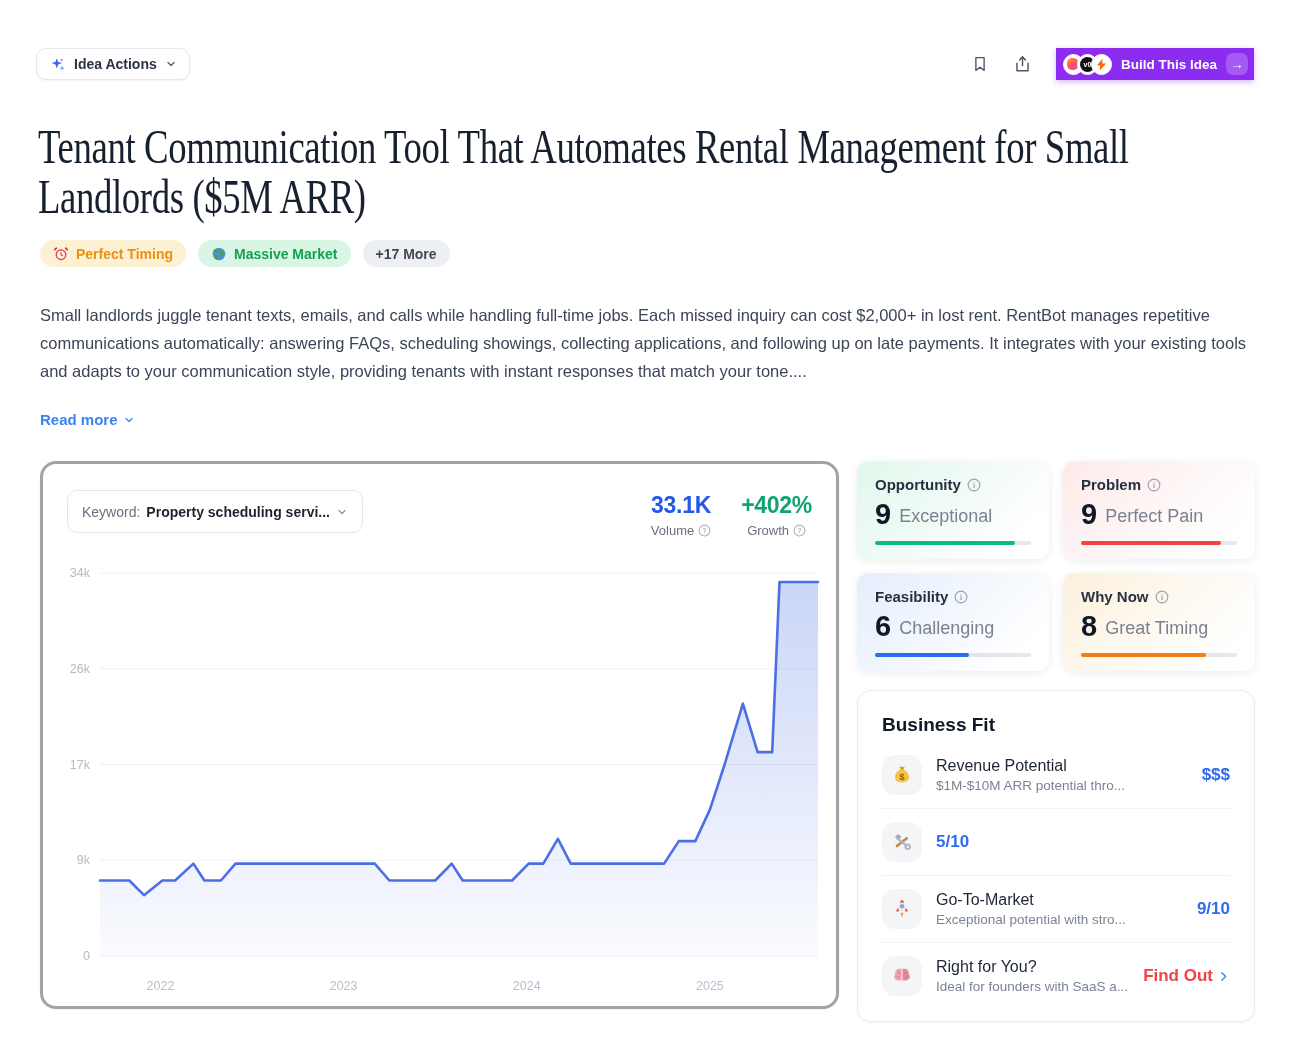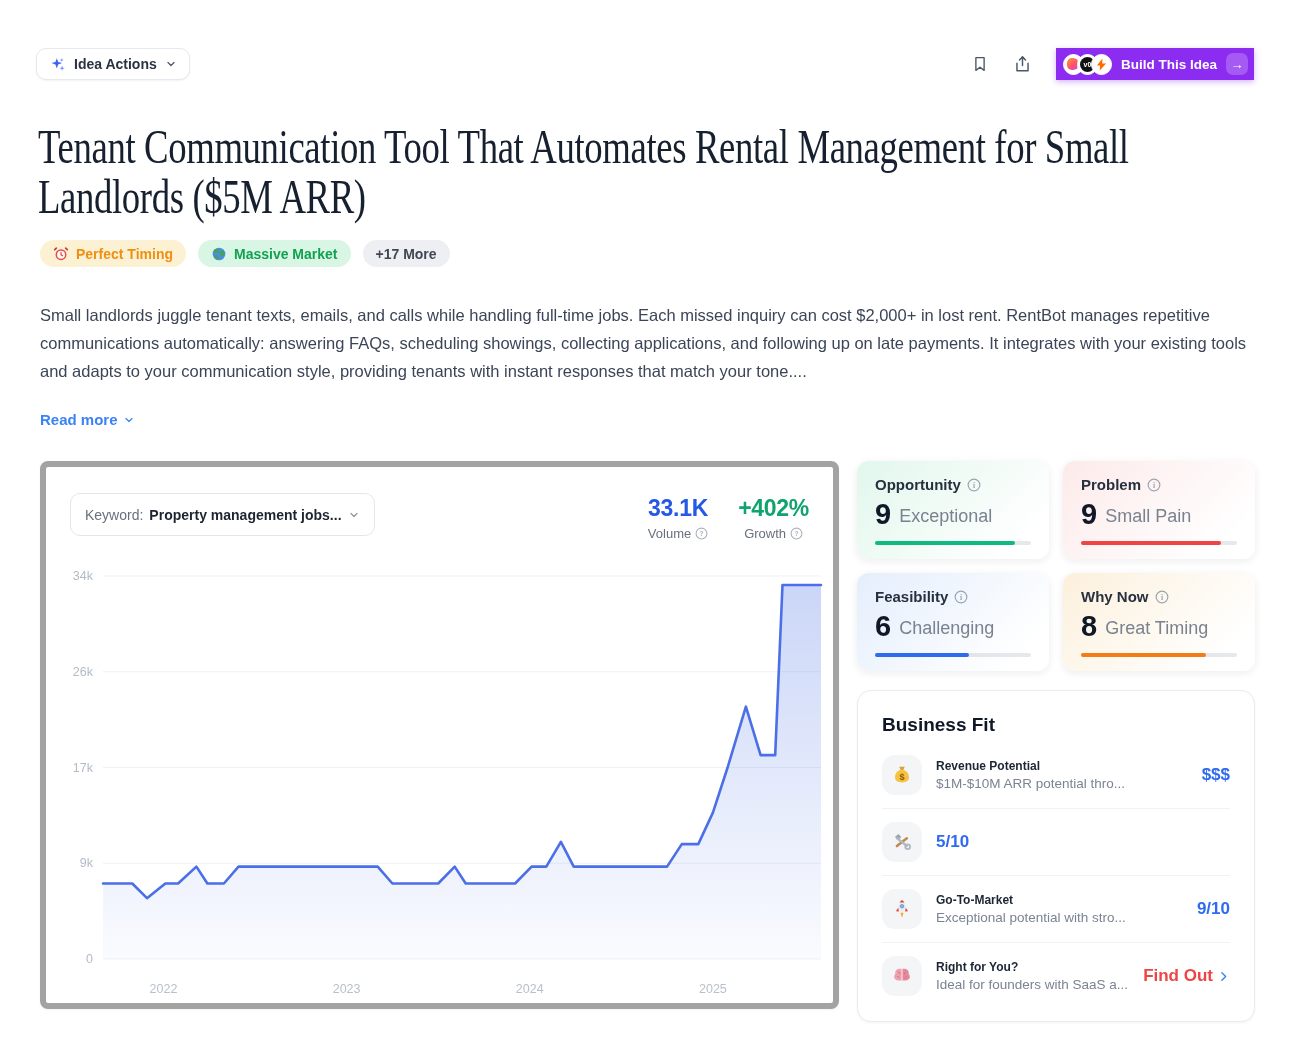--- a/index.html
+++ b/index.html
@@ -34,21 +34,21 @@
   .tag { display:inline-flex; align-items:center; gap:7px; height:27px; padding:0 13px; border-radius:14px;
     font-size:14px; font-weight:700; cursor:pointer; border:none; font-family:inherit; }
 
   .description { position:absolute; left:40px; top:301px; width:1212px; font-size:16.5px; line-height:28px; color:#3c4557; }
   .read-more { position:absolute; left:40px; top:411px; display:inline-flex; align-items:center; gap:5px;
     font-size:15px; font-weight:600; color:#3b82f6; background:none; border:none; cursor:pointer; font-family:inherit; }
   .disclaimer { position:absolute; left:42px; top:426px; font-size:12.5px; color:#8a919e; }
 
   
   .chart-card { position:absolute; left:40px; top:461px; width:799px; height:548px; background:#fff;
-    border:6px solid #a3a3a3; border-radius:8px; box-shadow:0 1px 3px rgba(16,24,40,.05); }
+    border:3px solid #a3a3a3; border-radius:16px; box-shadow:0 1px 3px rgba(16,24,40,.05); }
   .chart-head { position:absolute; left:24px; right:24px; top:26px; display:flex; justify-content:space-between; align-items:flex-start; }
   .keyword-select { display:inline-flex; align-items:center; gap:6px; height:43px; padding:0 14px;
     background:#fff; border:1px solid #e3e7ec; border-radius:10px; font-size:14px; cursor:pointer; font-family:inherit; }
   .keyword-select .k-label { color:#69707d; }
   .keyword-select .k-value { color:#1c2430; font-weight:700; }
   .stats { display:flex; gap:30px; margin-top:2px; }
   .stat { display:flex; flex-direction:column; align-items:center; }
   .stat-value { font-size:23px; font-weight:800; letter-spacing:-.3px; }
   .stat-label { margin-top:4px; display:flex; align-items:center; gap:4px; font-size:13px; color:#69707d; }
   #trend-chart { position:absolute; left:0; top:99px; }
@@ -67,21 +67,21 @@
 
   
   .bizfit { margin-top:19px; width:398px; background:#fff; border:1px solid #e9ecf0; border-radius:14px;
     padding:23px 24px 12px; box-shadow:0 1px 3px rgba(16,24,40,.05); }
   .bizfit-title { font-size:19px; font-weight:800; color:#101828; }
   .biz-row { display:flex; align-items:center; gap:14px; padding:13px 0; }
   .biz-row + .biz-row { border-top:1px solid #f0f2f5; }
   .biz-rows { margin-top:6px; }
   .biz-icon { flex:0 0 40px; width:40px; height:40px; border-radius:13px; background:#f4f5f7; display:flex; align-items:center; justify-content:center; }
   .biz-text { flex:1; min-width:0; }
-  .biz-row-title { font-size:12px; font-weight:700; color:#1d2635; }
+  .biz-row-title { font-size:16px; font-weight:400; color:#1d2635; }
   .biz-row-sub { margin-top:3px; font-size:13.5px; color:#7b8494; white-space:nowrap; }
   .biz-value { font-size:17px; font-weight:800; color:#2f6bf2; white-space:nowrap; }
   .biz-link { display:inline-flex; align-items:center; gap:4px; background:none; border:none; cursor:pointer;
     font-family:inherit; font-size:17px; font-weight:700; color:#ef4444; }
 
   svg.ico { display:block; }
 </style>
 </head>
 <body>
 
@@ -171,21 +171,21 @@
     <span>Read more</span>
     <svg class="ico" width="12" height="12" viewBox="0 0 24 24">
         <path d="M6 9l6 6 6-6" fill="none" stroke="#3b82f6" stroke-width="2.4" stroke-linecap="round" stroke-linejoin="round"></path>
       </svg>
   </button>
 
   <section class="chart-card">
     <div class="chart-head">
       <button class="keyword-select">
         <span class="k-label">Keyword:</span>
-        <span class="k-value">Property management jobs...</span>
+        <span class="k-value">Property scheduling servi...</span>
         <svg class="ico" width="12" height="12" viewBox="0 0 24 24">
             <path d="M6 9l6 6 6-6" fill="none" stroke="#8a94a2" stroke-width="2.4" stroke-linecap="round" stroke-linejoin="round"></path>
           </svg>
       </button>
       <div class="stats">
         <div class="stat">
           <span class="stat-value" id="stat-val-0" style="color: rgb(36, 88, 230);">33.1K</span>
           <span class="stat-label">
             <span>Volume</span>
             <svg class="ico" width="13" height="13" viewBox="0 0 24 24">
@@ -253,21 +253,21 @@
       <div class="score-card" id="score-1" style="background: linear-gradient(135deg, rgb(253, 234, 234) 0%, rgb(255, 255, 255) 85%);">
         <div class="score-head">
             <span>Problem</span>
           <svg class="ico" width="14" height="14" viewBox="0 0 24 24">
               <circle cx="12" cy="12" r="10" fill="none" stroke="#9aa3b0" stroke-width="2"></circle>
               <text x="12" y="16.5" font-size="13" font-weight="bold" fill="#9aa3b0" text-anchor="middle" font-family="Liberation Serif,serif">i</text>
             </svg>
         </div>
         <div class="score-num-row">
             <span class="score-num">9</span>
-            <span class="score-sub">Small Pain</span>
+            <span class="score-sub">Perfect Pain</span>
           </div>
         <div class="score-track">
             <div class="score-bar" style="width: 90%; background: rgb(239, 68, 68);"></div>
           </div>
       </div>
       <div class="score-card" id="score-2" style="background: linear-gradient(135deg, rgb(228, 238, 252) 0%, rgb(255, 255, 255) 85%);">
         <div class="score-head">
             <span>Feasibility</span>
           <svg class="ico" width="14" height="14" viewBox="0 0 24 24">
               <circle cx="12" cy="12" r="10" fill="none" stroke="#9aa3b0" stroke-width="2"></circle>

